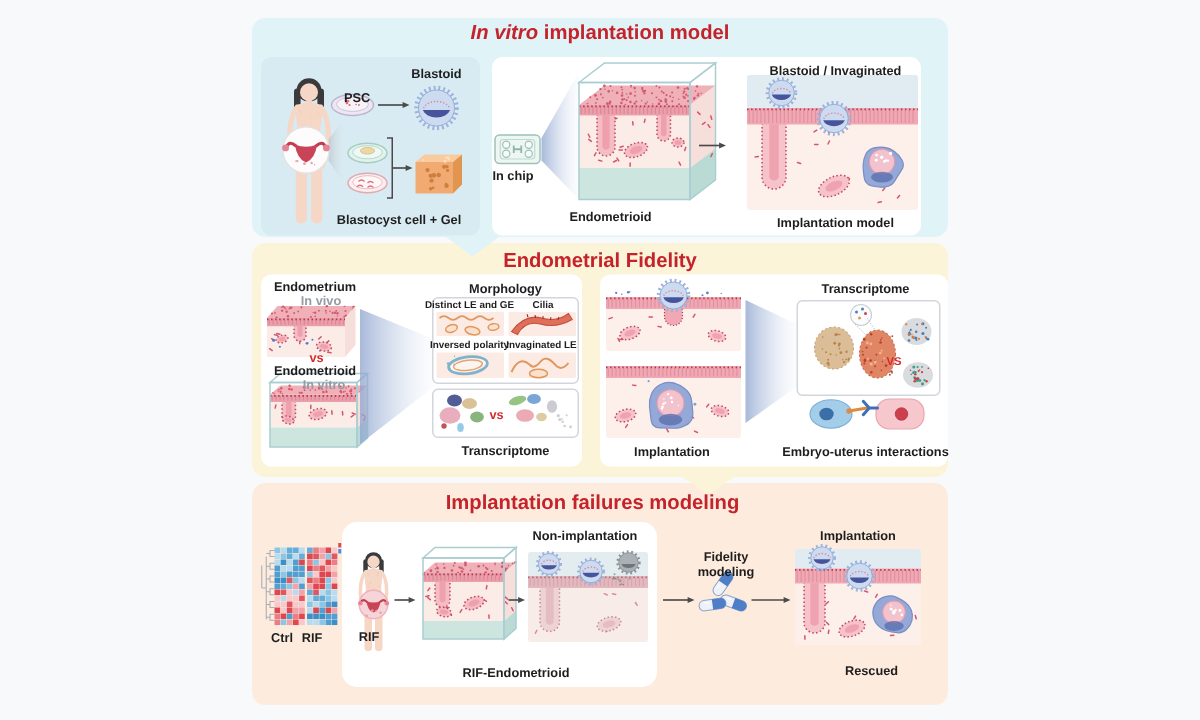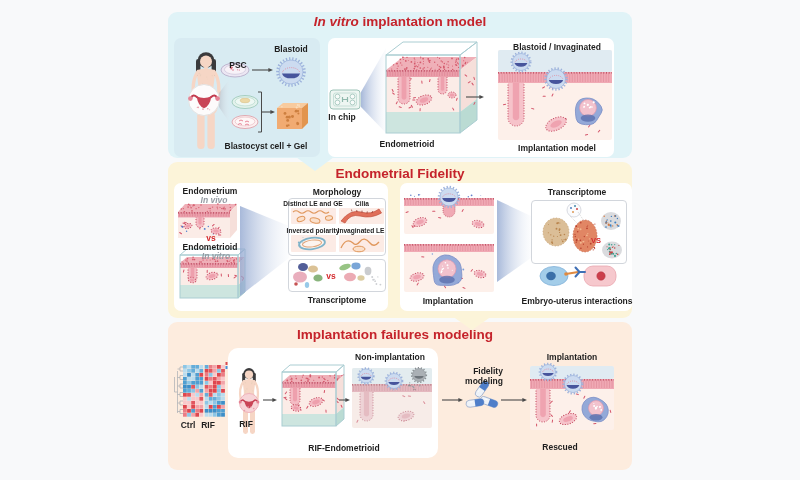--- a/index.html
+++ b/index.html
@@ -2,27 +2,27 @@
 <html><head>
 <meta charset="utf-8">
 <style>
   *{margin:0;padding:0;box-sizing:border-box}
   html,body{width:800px;height:480px}
   body{background:#f8f9fa;font-family:"Liberation Sans",sans-serif;position:relative;overflow:hidden}
   .panel{position:absolute;border-radius:9px}
   .chev{position:absolute;clip-path:polygon(0 0,100% 0,50% 100%)}
   .sub{position:absolute;border-radius:7px;background:#fff}
   .bbox{position:absolute;border-radius:4px;background:#fff;border:1px solid #d2d6dc}
-  .lbl{position:absolute;transform:translateX(-50%);font-weight:700;font-size:8.5px;line-height:1.2;color:#1e1e1e;white-space:nowrap;z-index:6;text-align:right}
+  .lbl{position:absolute;transform:translateX(-50%);font-weight:700;font-size:8.5px;line-height:1.2;color:#1e1e1e;white-space:nowrap;z-index:6;text-align:center}
   .t13{font-size:13.5px}
   .t65{font-size:6.6px}
   .t75{font-size:7.5px}
   .red{color:#c5232b}
   .ital{font-style:italic}
-  .gray{color:#949ba3;font-style:italic}
+  .gray{color:#949ba3;}
   .vs{color:#d42a2e}
   #art{position:absolute;left:0;top:0;z-index:4;pointer-events:none}
 </style>
 </head>
 <body>
 
 <div class="panel" style="left:168px;top:12px;width:464px;height:146px;background:#e0f3f7"></div>
 <div class="chev" style="left:296px;top:157px;width:38px;height:14px;background:#e0f3f7;z-index:3"></div>
 <div class="panel" style="left:168px;top:162px;width:464px;height:156px;background:#fcf4d9"></div>
 <div class="chev" style="left:452px;top:316px;width:40px;height:14px;background:#fcf4d9;z-index:3"></div>
@@ -1386,13 +1386,13 @@
 <div class="lbl" style="left:577px;top:296px">Embryo-uterus interactions</div>
 
 <div class="lbl t13 red" style="left:395px;top:327px">Implantation failures modeling</div>
 <div class="lbl" style="left:188px;top:420px">Ctrl</div>
 <div class="lbl" style="left:208px;top:420px">RIF</div>
 <div class="lbl" style="left:246px;top:419px">RIF</div>
 <div class="lbl" style="left:390px;top:352px">Non-implantation</div>
 <div class="lbl" style="left:344px;top:443px">RIF-Endometrioid</div>
 <div class="lbl" style="left:484px;top:366px"><span>Fidelity</span><br><span>modeling</span></div>
 <div class="lbl" style="left:572px;top:352px">Implantation</div>
-<div class="lbl" style="left:560px;top:442px">Rescued</div>
+<div class="lbl" style="left:581px;top:442px">Rescued</div>
 
 </body></html>

